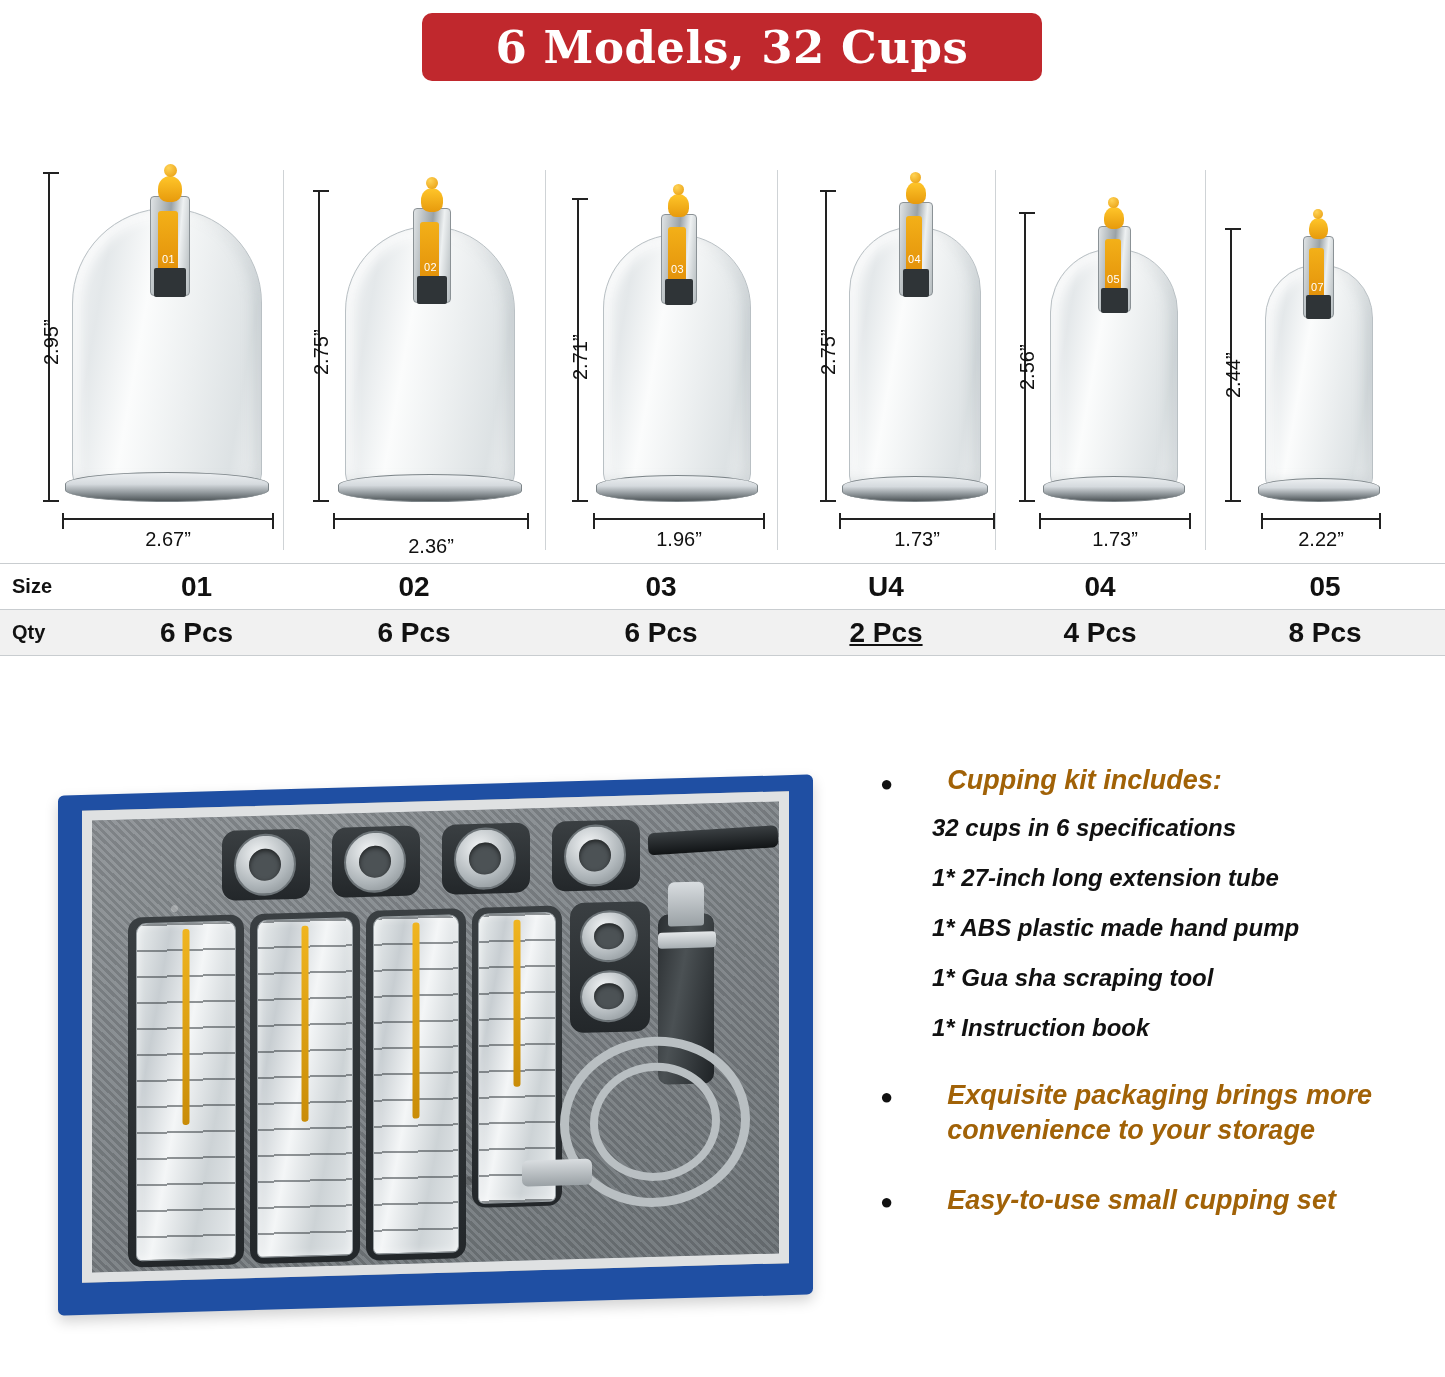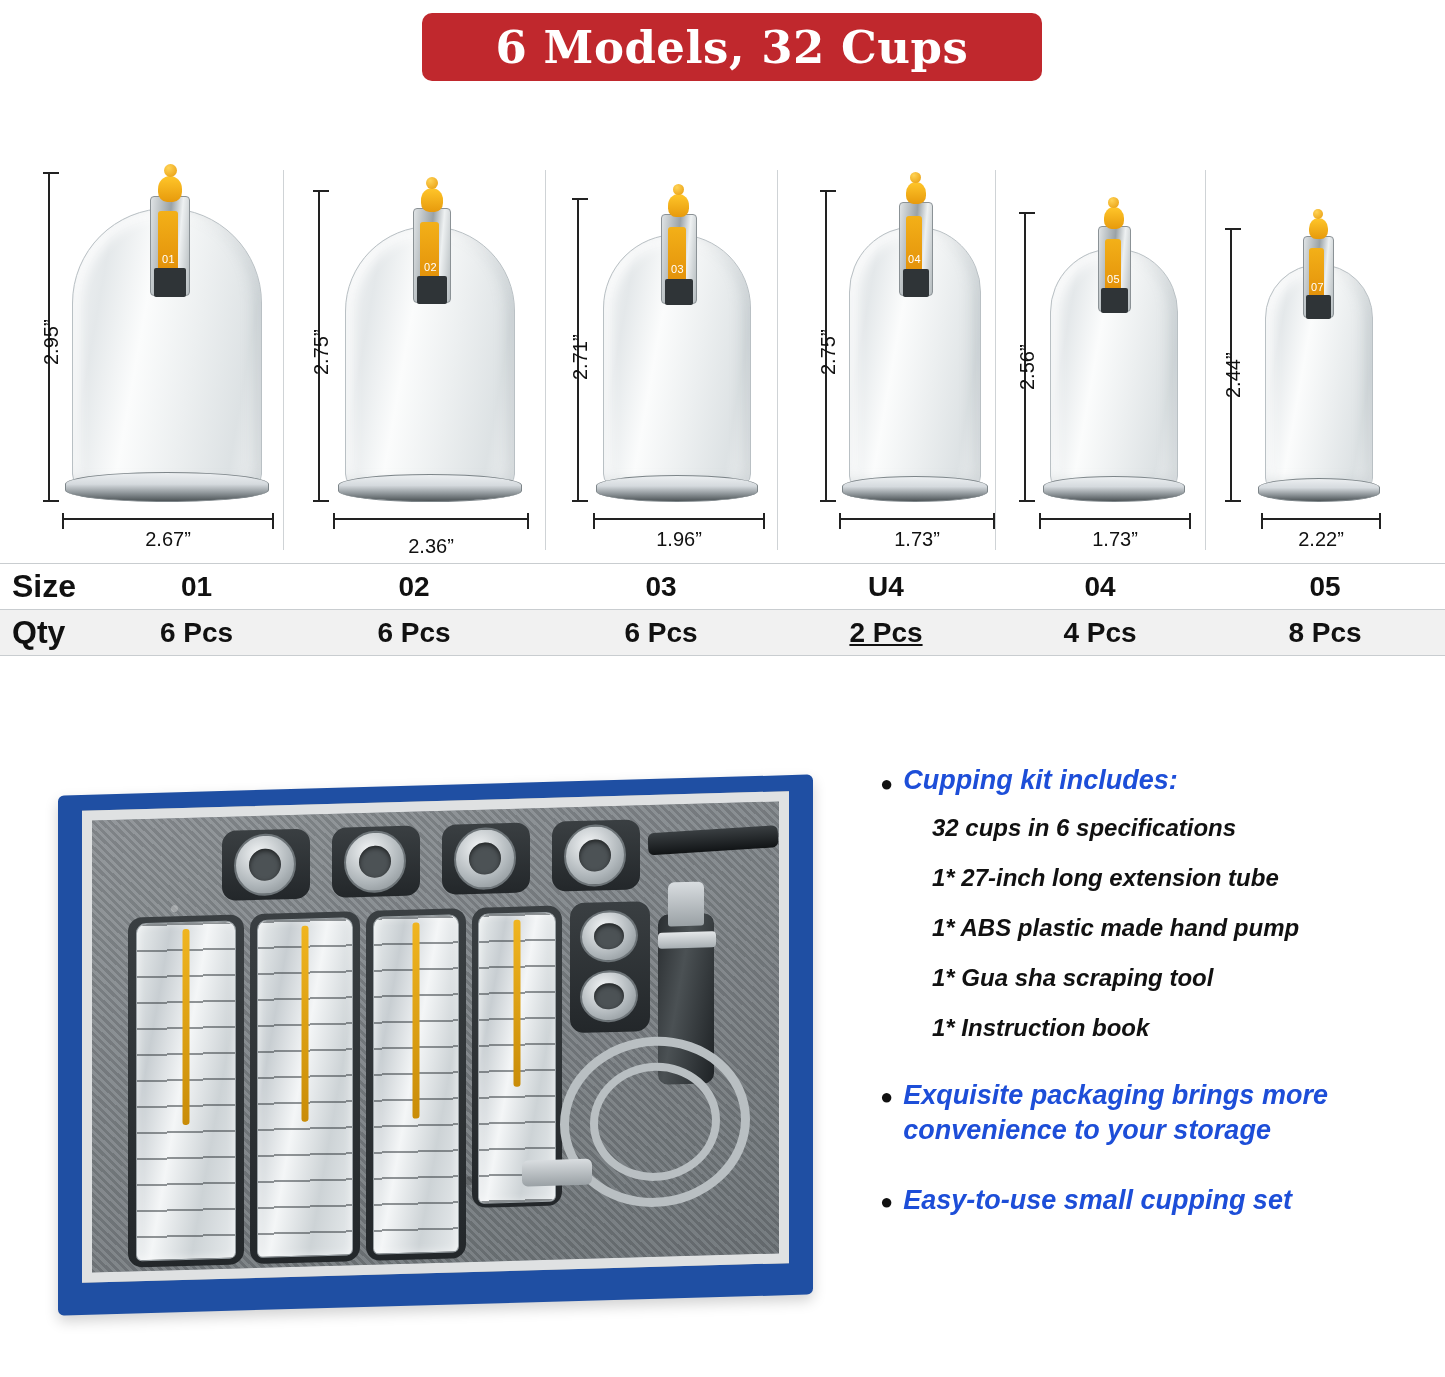--- a/index.html
+++ b/index.html
@@ -153,21 +153,21 @@
   .trow.size { height: 45px; background: #ffffff; }
   .trow.qty  { height: 45px; background: #f1f1f1; }
   .tsep { width: 1445px; height: 1px; background: #c9cdd0; }
   .tcell {
     display: flex; align-items: center; justify-content: center;
     font-weight: bold; color: #111;
   }
   .tcell.head {
     justify-content: flex-start;
     padding-left: 12px;
-    font-size: 32px;
+    font-size: 20px;
     width: 110px;
   }
   .tcell.val { font-size: 28px; }
 
   
   .package-area { position: absolute; left: 40px; top: 775px; width: 790px; height: 560px; }
   .box-outer {
     position: absolute; left: 18px; top: 10px;
     width: 755px; height: 520px;
     background: #1f4fa3;
@@ -272,22 +272,23 @@
 
   
   .bullets { position: absolute; left: 880px; top: 765px; width: 545px; }
   .b-line { display: flex; align-items: flex-start; margin-bottom: 6px; }
   .b-dot {
     font-size: 22px; line-height: 1;
     margin-right: 10px; margin-top: 8px; color: #111;
   }
   .b-head {
     font-weight: bold; font-style: italic;
-    font-size: 27px; color: #1d4ed8;
+    font-size: 27px; color: #a16207;
     font-family: "Liberation Sans", sans-serif;
+    margin-left: 44px;
   }
   .b-sub {
     font-weight: bold; font-style: italic;
     font-size: 24px; color: #111;
     margin: 0 0 22px 52px;
     font-family: "Liberation Sans", sans-serif;
   }
   .b-block { margin-top: 36px; }
   .b-head.multi { line-height: 1.28; }
 </style>

